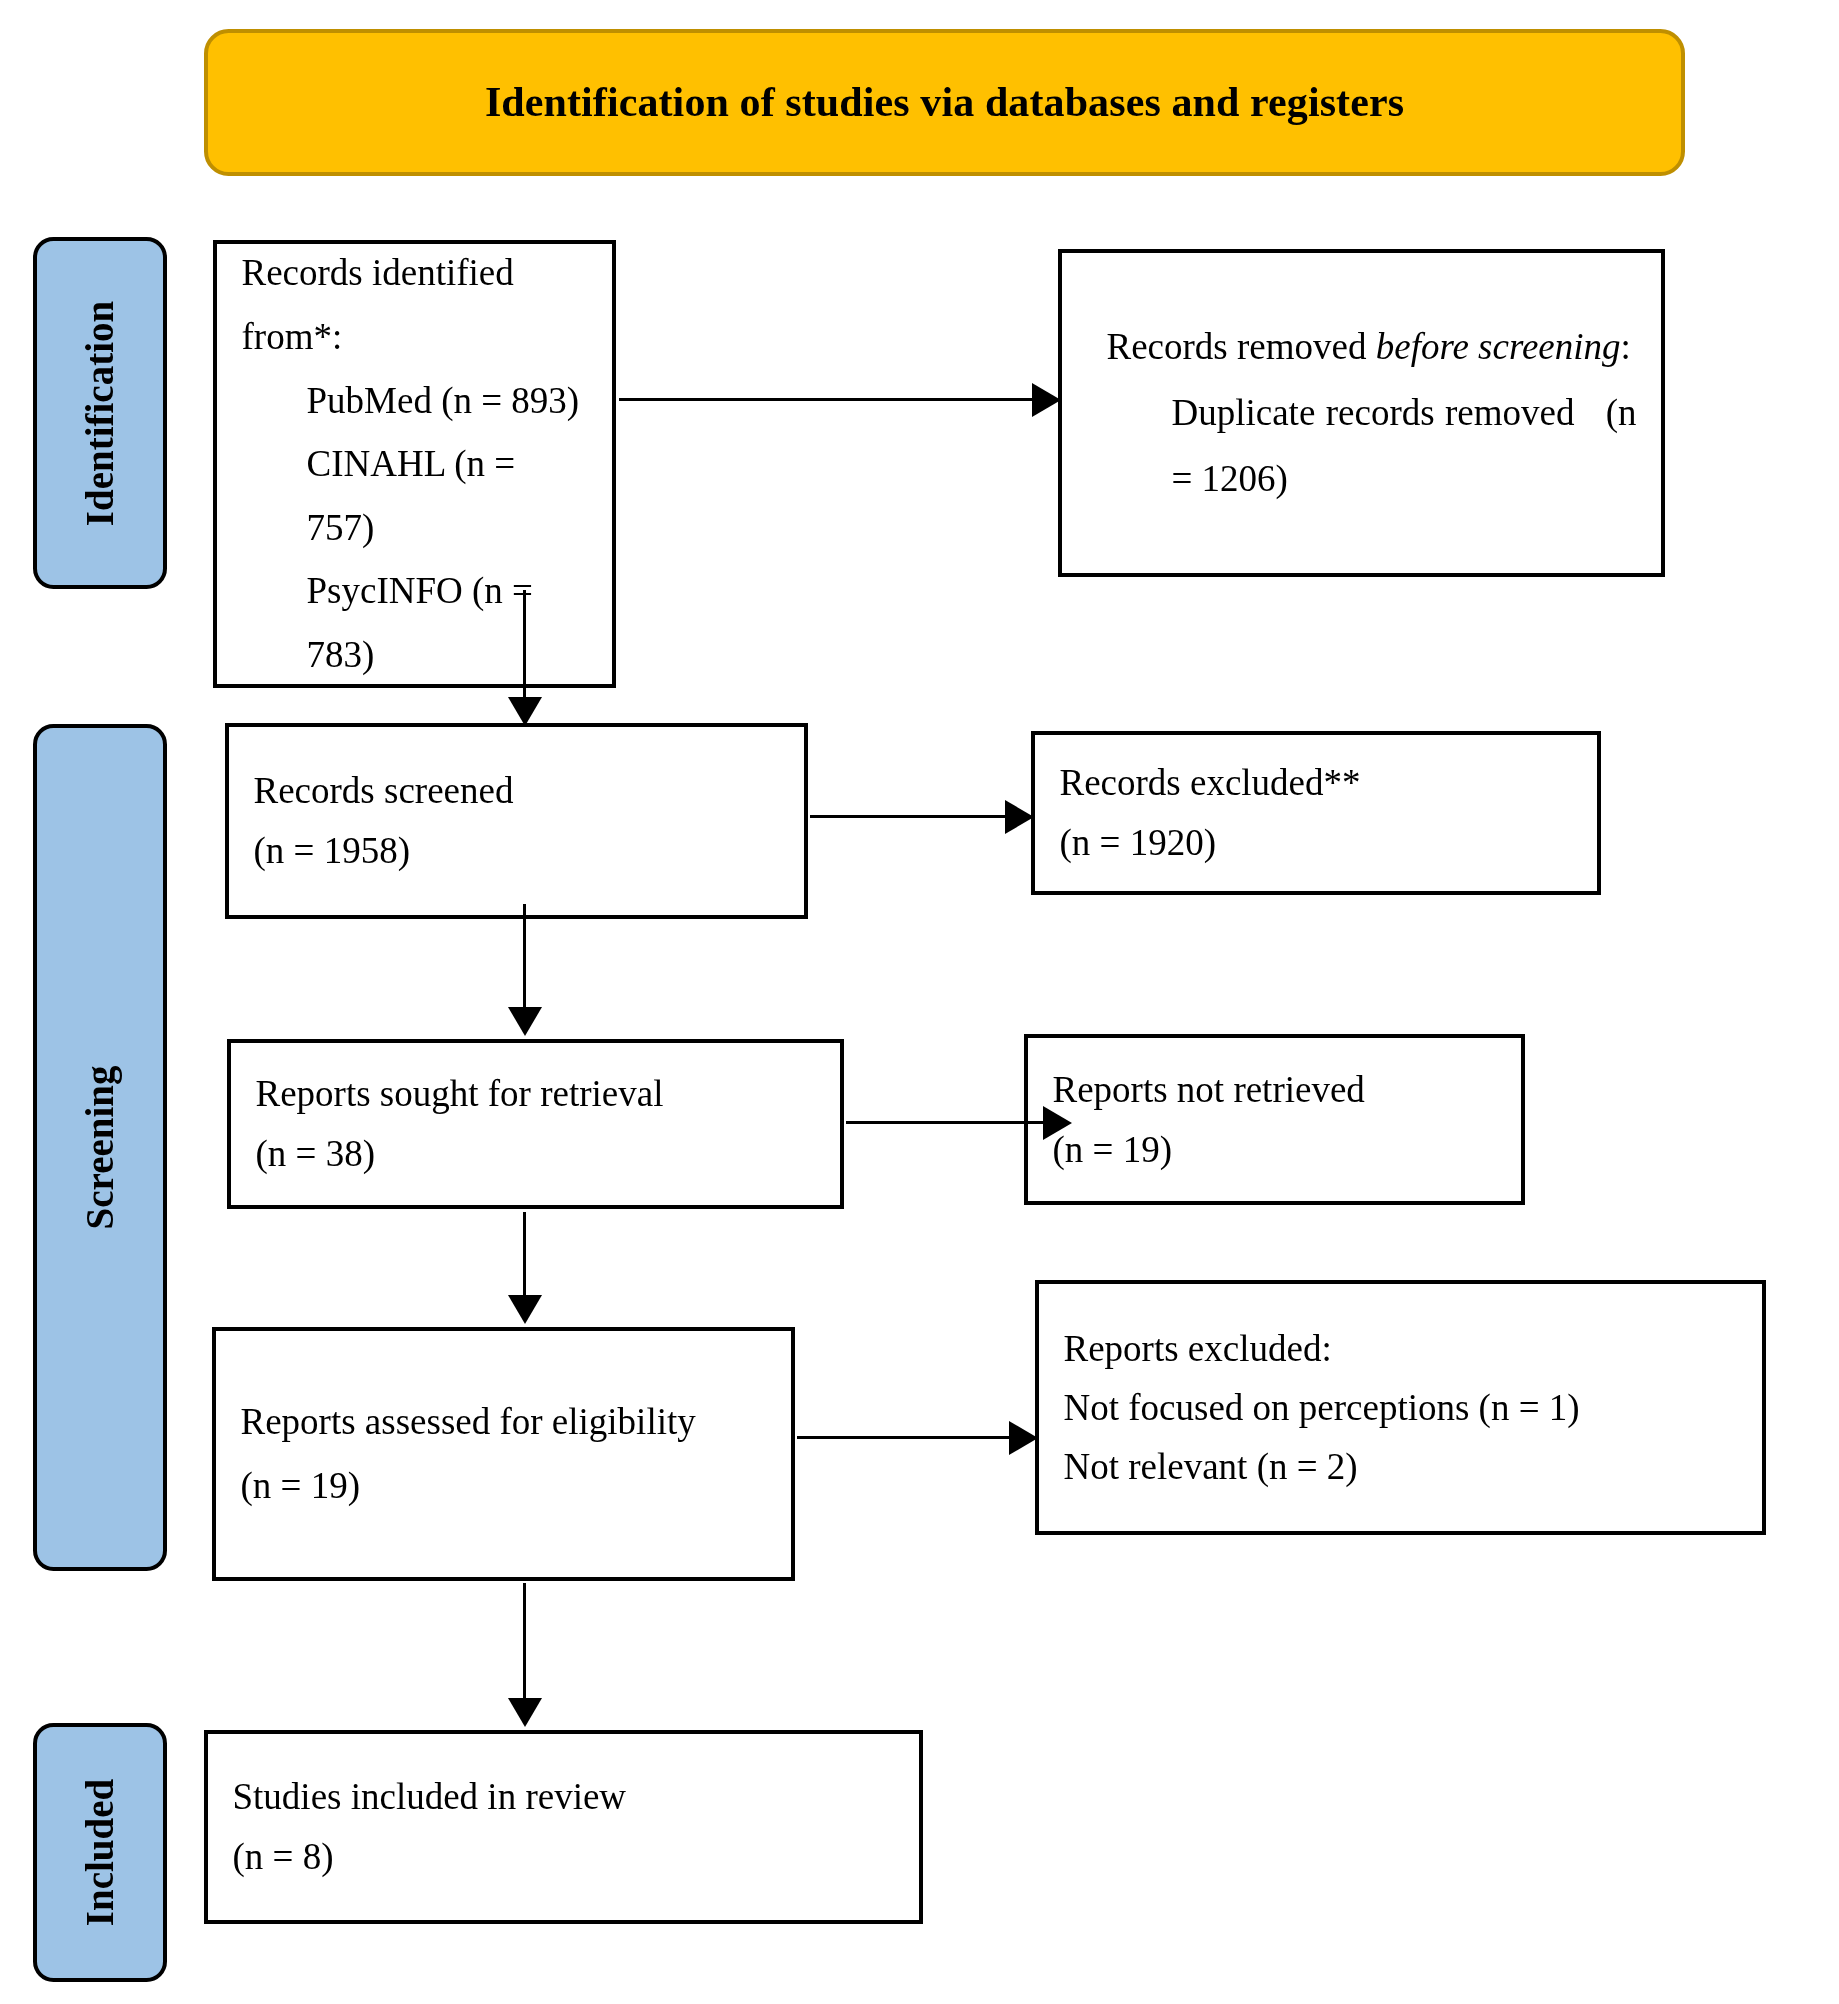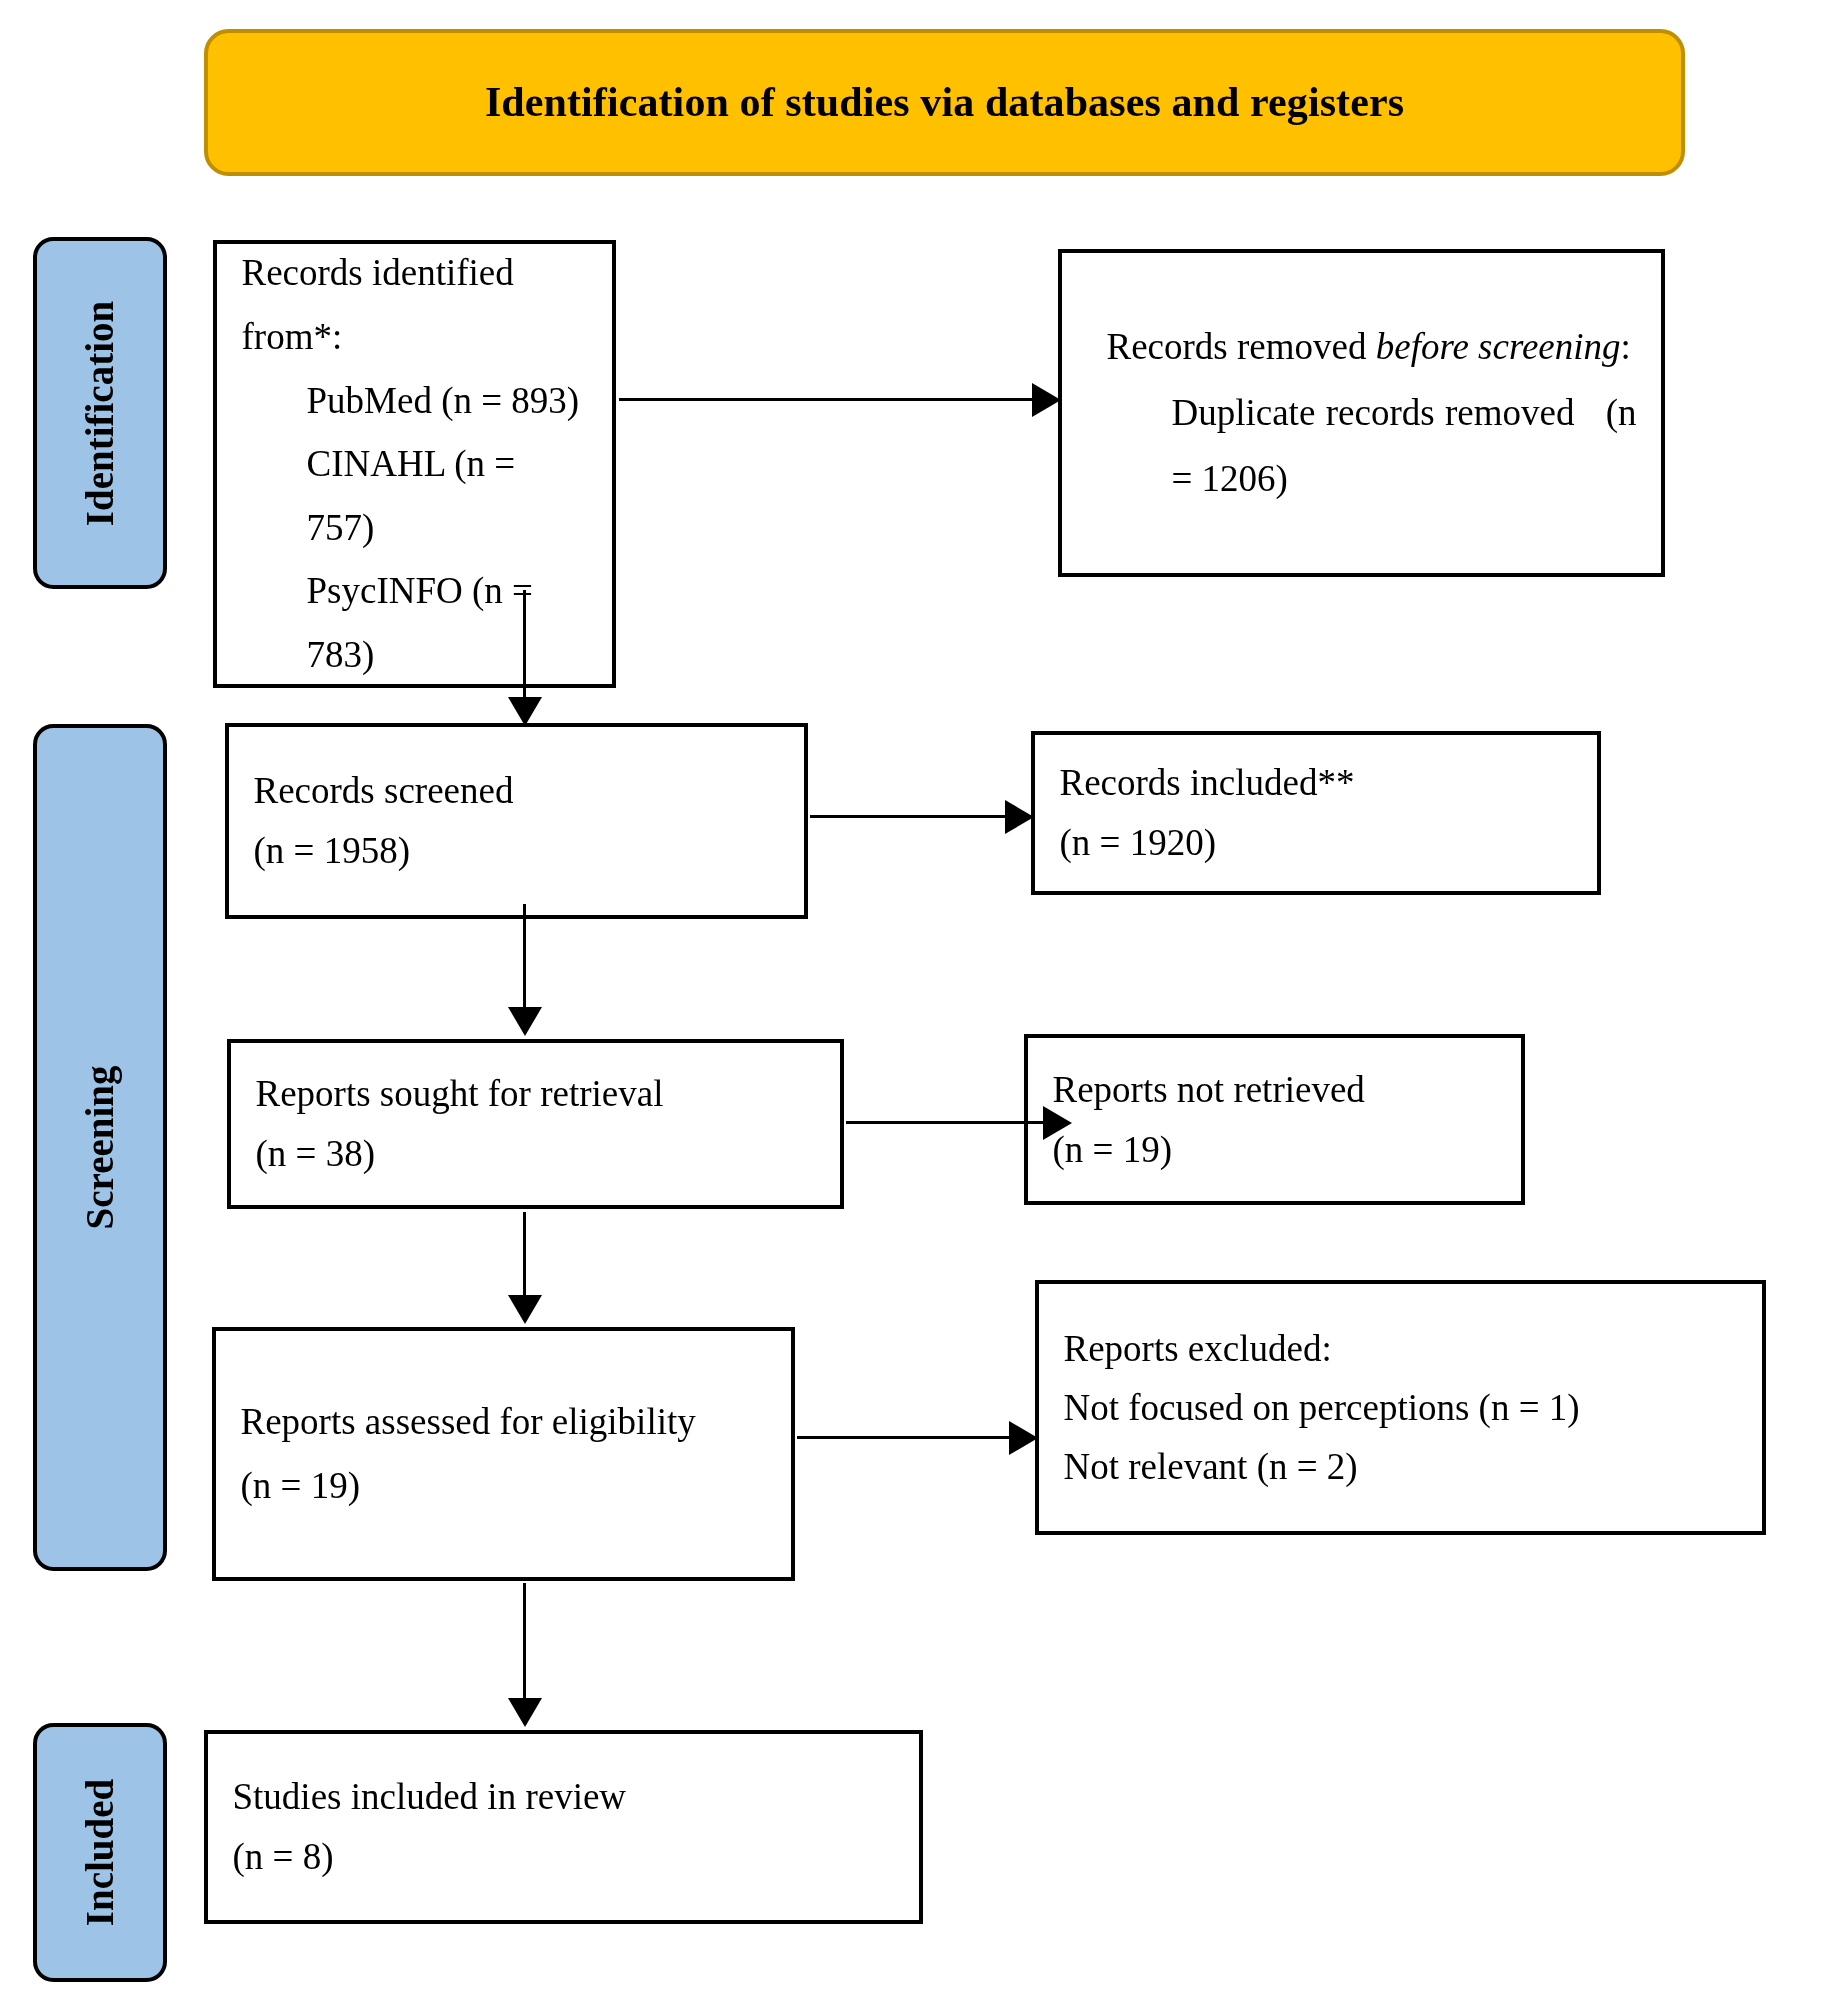--- a/index.html
+++ b/index.html
@@ -193,21 +193,21 @@
     <div class="line"><span>Records removed </span><em>before screening</em><span>:</span></div>
     <div class="line indent justify">Duplicate records removed   (n = 1206)</div>
   </div>
 
   <div class="flow-box" id="box-screened">
     <div class="line">Records screened</div>
     <div class="line">(n = 1958)</div>
   </div>
 
   <div class="flow-box" id="box-excluded">
-    <div class="line">Records included**</div>
+    <div class="line">Records excluded**</div>
     <div class="line">(n = 1920)</div>
   </div>
 
   <div class="flow-box" id="box-sought">
     <div class="line">Reports sought for retrieval</div>
     <div class="line">(n = 38)</div>
   </div>
 
   <div class="flow-box" id="box-notretrieved">
     <div class="line">Reports not retrieved</div>

